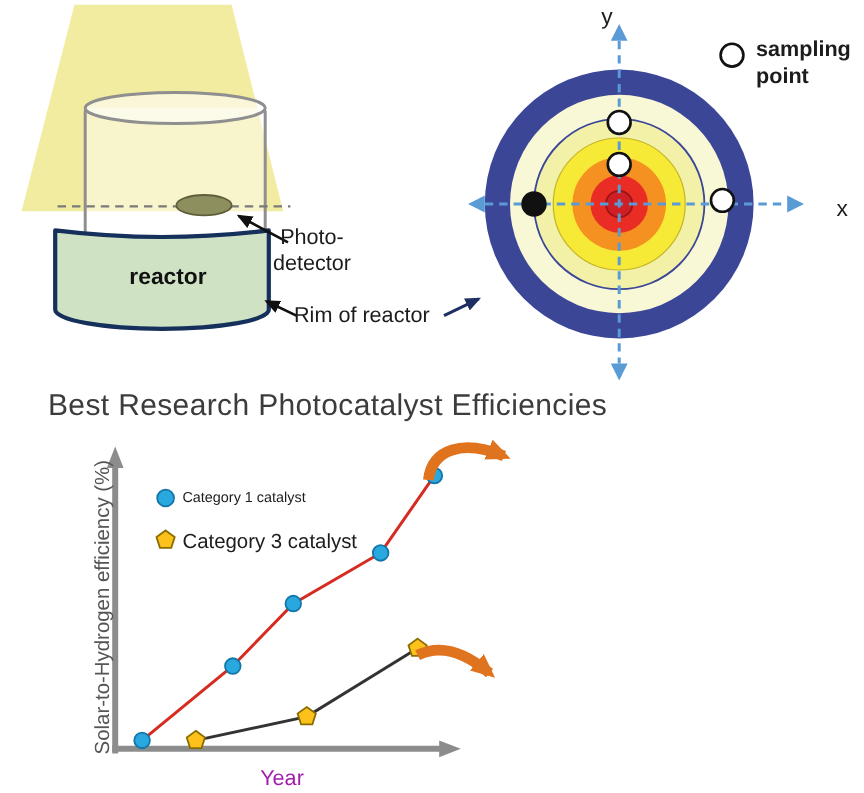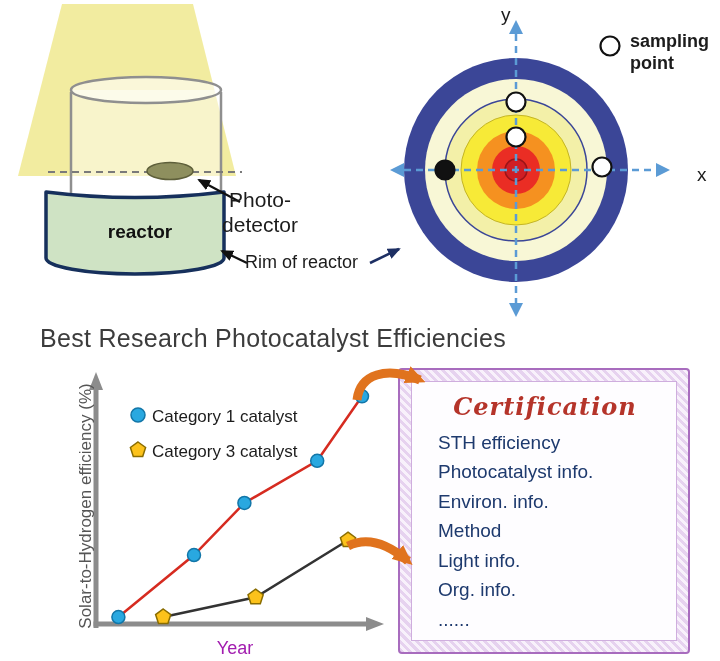--- a/index.html
+++ b/index.html
@@ -1,28 +1,28 @@
 <!DOCTYPE html>
 <html><head>
 <meta charset="utf-8">
 <style>
   * { box-sizing: border-box; }
   html, body { margin: 0; padding: 0; background: #fff; }
   .stage { position: relative; width: 720px; height: 661px; background: #fff;
            font-family: "Liberation Sans", sans-serif; overflow: hidden; }
   .abs { position: absolute; }
   .lbl { position: absolute; color: #1c1c1c; }
-  .photodet   { left: 212px; top: 187px; width: 96px; text-align: center; font-size: 21px; line-height: 1.2; }
+  .photodet   { left: 212px; top: 187px; width: 96px; text-align: center; font-size: 18px; line-height: 1.2; }
   .reactor-lbl{ left: 85px;  top: 221px; width: 110px; text-align: center; font-size: 19px; font-weight: bold; color: #111; }
   .rim-lbl    { left: 245px; top: 252px; font-size: 18px; white-space: nowrap; }
   .t-y        { left: 501px; top: 4px;   font-size: 19px; }
   .t-x        { left: 697px; top: 164px; font-size: 19px; }
   .samp-lbl   { left: 630px; top: 31px;  font-size: 18px; line-height: 1.2; font-weight: bold; }
   .fig-title  { left: 40px;  top: 324px; width: 640px; text-align: left; font-size: 25px; color: #3c3c3c; letter-spacing: 0.3px; }
-  .leg1       { left: 152px; top: 407px; font-size: 17px; }
+  .leg1       { left: 152px; top: 407px; font-size: 12px; }
   .leg2       { left: 152px; top: 442px; font-size: 17px; }
   .ylab       { left: 86px;  top: 506px; transform: translate(-50%,-50%) rotate(-90deg); white-space: nowrap; font-size: 17px; color: #555; }
   .xlab       { left: 180px; top: 638px; width: 110px; text-align: center; font-size: 18px; color: #a21caf; }
   .certificate { left: 398px; top: 368px; width: 292px; height: 286px;
                  border: 2px solid #a86cbe; border-radius: 4px;
                  background: repeating-linear-gradient(45deg, #e6d2ef 0 3px, #f8f1fb 3px 6px);
                  padding: 11px; }
   .cert-inner { background: #fefdff; border: 1px solid #cfaede; width: 100%; height: 100%;
                 padding: 8px 8px 8px 26px; }
   .cert-title { font-family: "DejaVu Serif", serif; font-style: italic; font-weight: bold;
@@ -102,32 +102,20 @@
         <circle cx="312" cy="34.31999999999999" r="6.5" stroke="#1276a8" fill="#29a8e0" stroke-width="1.5"></circle>
         <polyline points="113.2,255.0 205.6,235.2 298.0,178.2" fill="none" stroke="#333333" stroke-width="2.5"></polyline>
         <polygon points="113.2,247.0 120.8,252.6 117.9,261.5 108.5,261.5 105.6,252.6" stroke="#8a6d00" fill="#fcc21b" stroke-width="1.5"></polygon>
         <polygon points="205.6,227.2 213.2,232.7 210.3,241.7 200.9,241.7 198.0,232.7" stroke="#8a6d00" fill="#fcc21b" stroke-width="1.5"></polygon>
         <polygon points="298.0,170.2 305.6,175.7 302.7,184.6 293.3,184.6 290.4,175.7" stroke="#8a6d00" fill="#fcc21b" stroke-width="1.5"></polygon>
       </g>
     <circle cx="88" cy="53" r="7" fill="#29a8e0" stroke="#1276a8" stroke-width="1.5"></circle>
     <polygon points="88,80 95.6,85.5 92.7,94.5 83.3,94.5 80.4,85.5" fill="#fcc21b" stroke="#8a6d00" stroke-width="1.5"></polygon>
   </svg>
 
-  <div class="abs certificate">
-    <div class="cert-inner">
-      <div class="cert-title">Certification</div>
-      <div class="cert-item">STH efficiency</div>
-      <div class="cert-item">Photocatalyst info.</div>
-      <div class="cert-item">Environ. info.</div>
-      <div class="cert-item">Method</div>
-      <div class="cert-item">Light info.</div>
-      <div class="cert-item">Org. info.</div>
-      <div class="cert-item">......</div>
-    </div>
-  </div>
 
   <svg class="abs" style="left:330px;top:360px" width="135" height="250" viewBox="0 0 135 250">
     <defs>
       <marker id="orangehead" markerUnits="userSpaceOnUse" markerWidth="20" markerHeight="18" refX="14" refY="9" orient="auto">
         <path d="M0,0 L20,9 L0,18 z" fill="#e0731e"></path>
       </marker>
     </defs>
     <path d="M27,40 C30,14 56,6 90,20" fill="none" stroke="#e0731e" stroke-width="9" marker-end="url(#orangehead)"></path>
     <path d="M18,186 C38,176 58,184 78,201" fill="none" stroke="#e0731e" stroke-width="9" marker-end="url(#orangehead)"></path>
   </svg>

